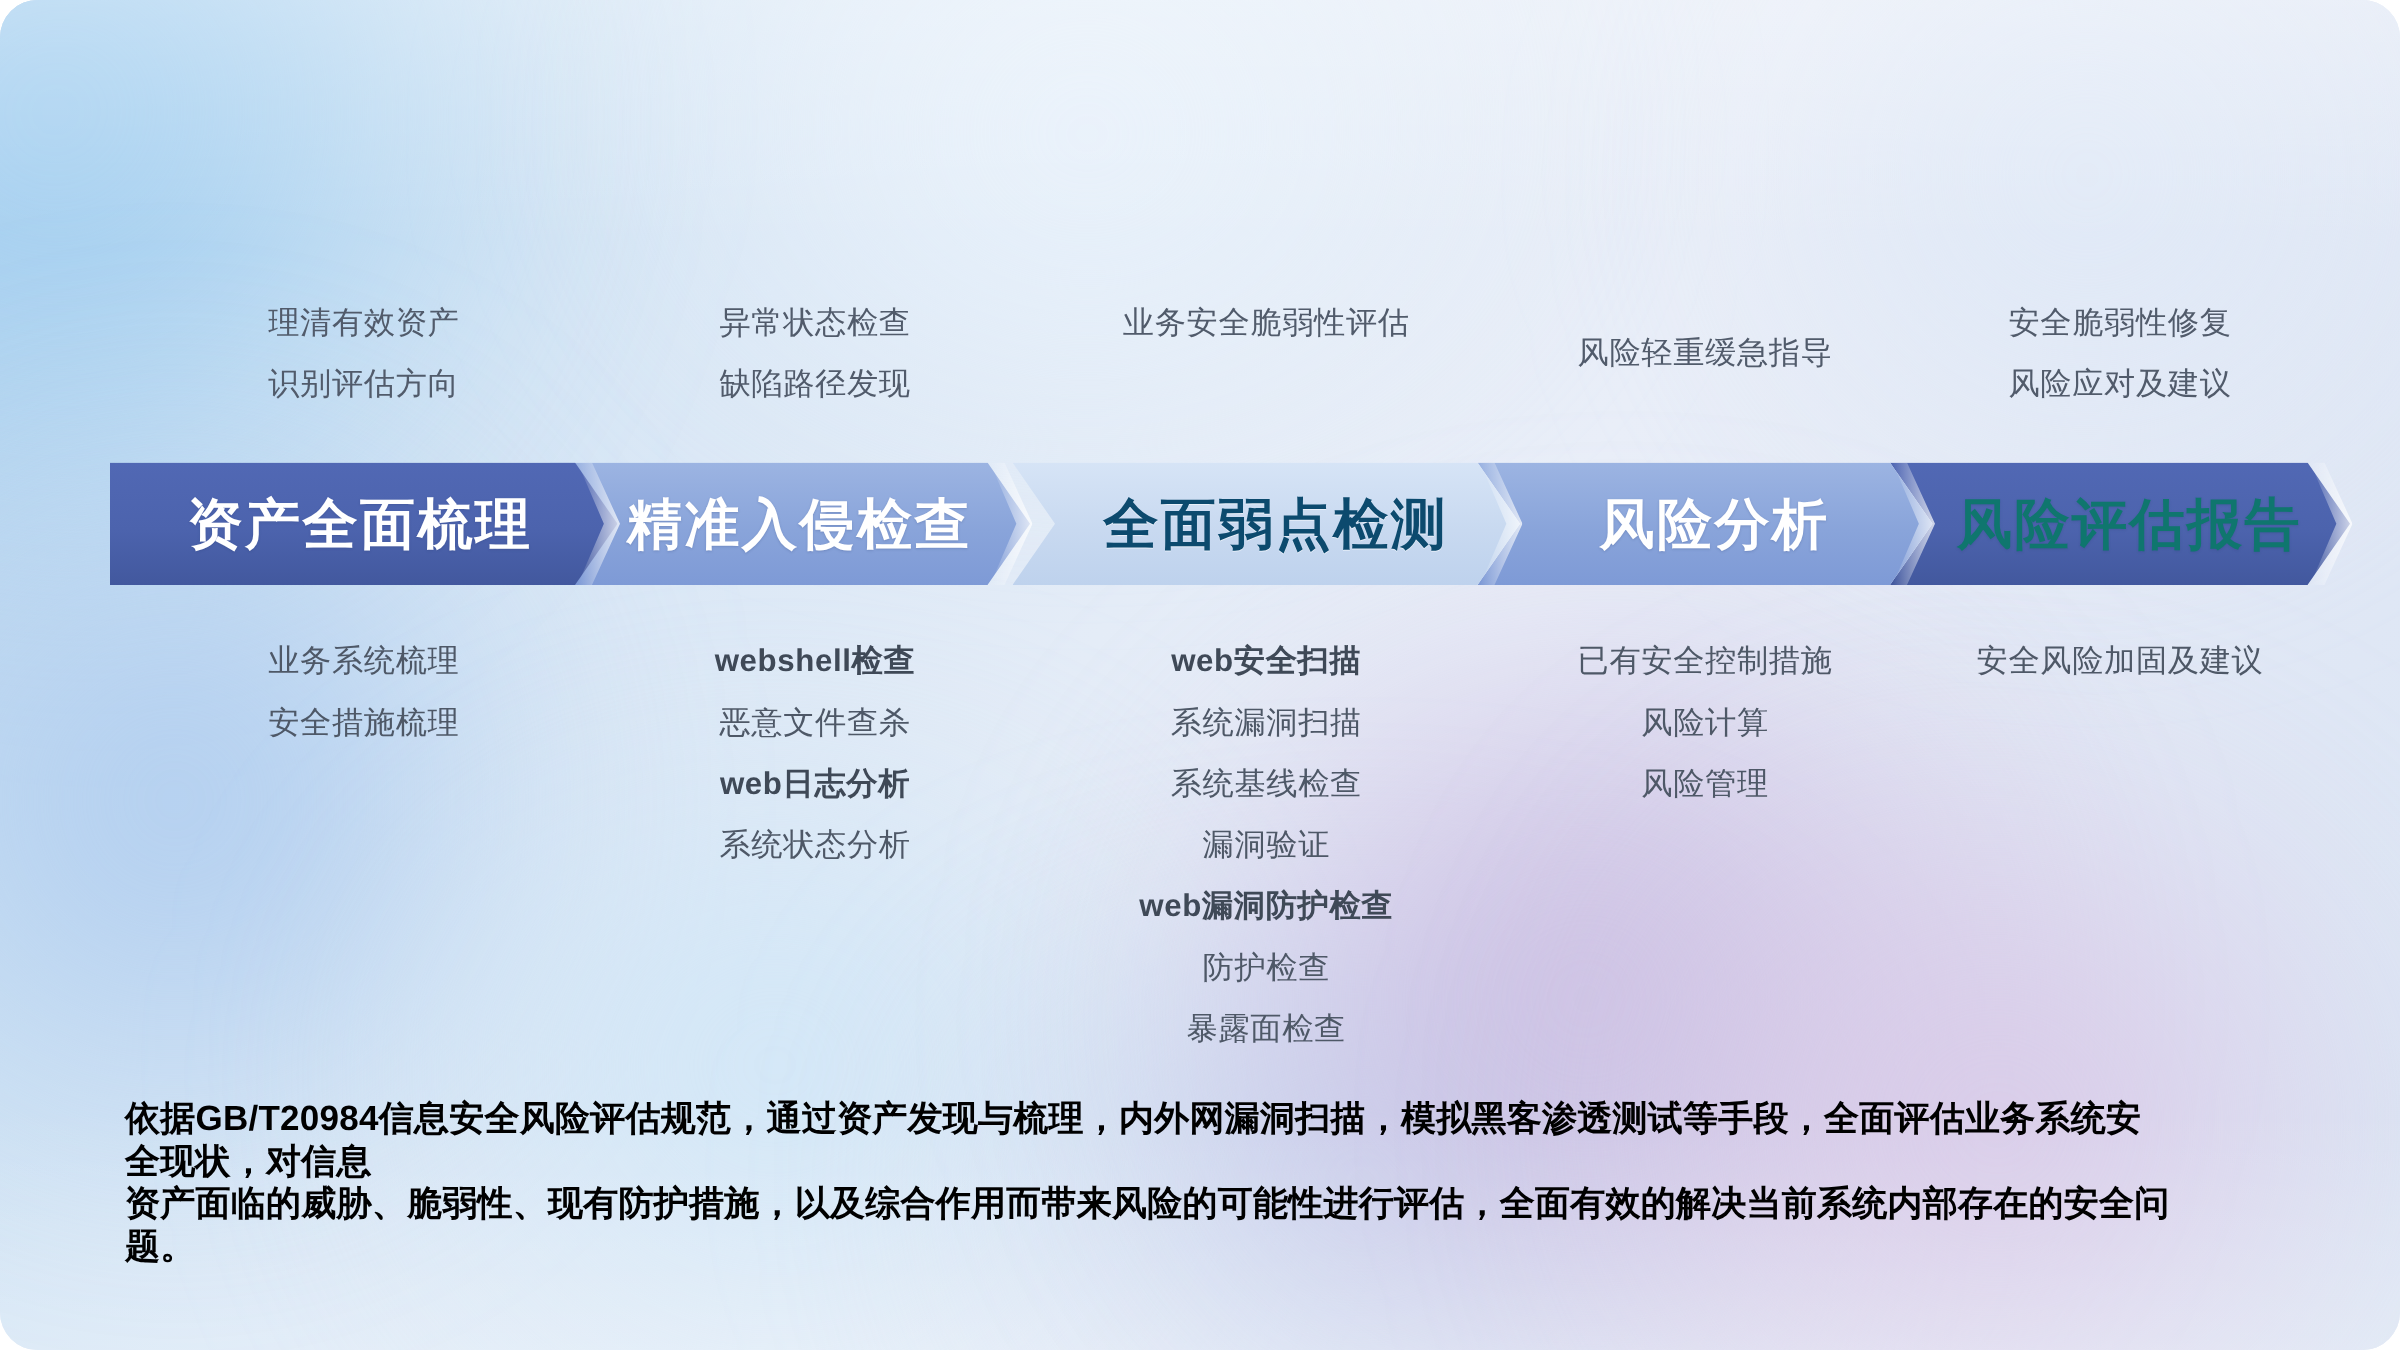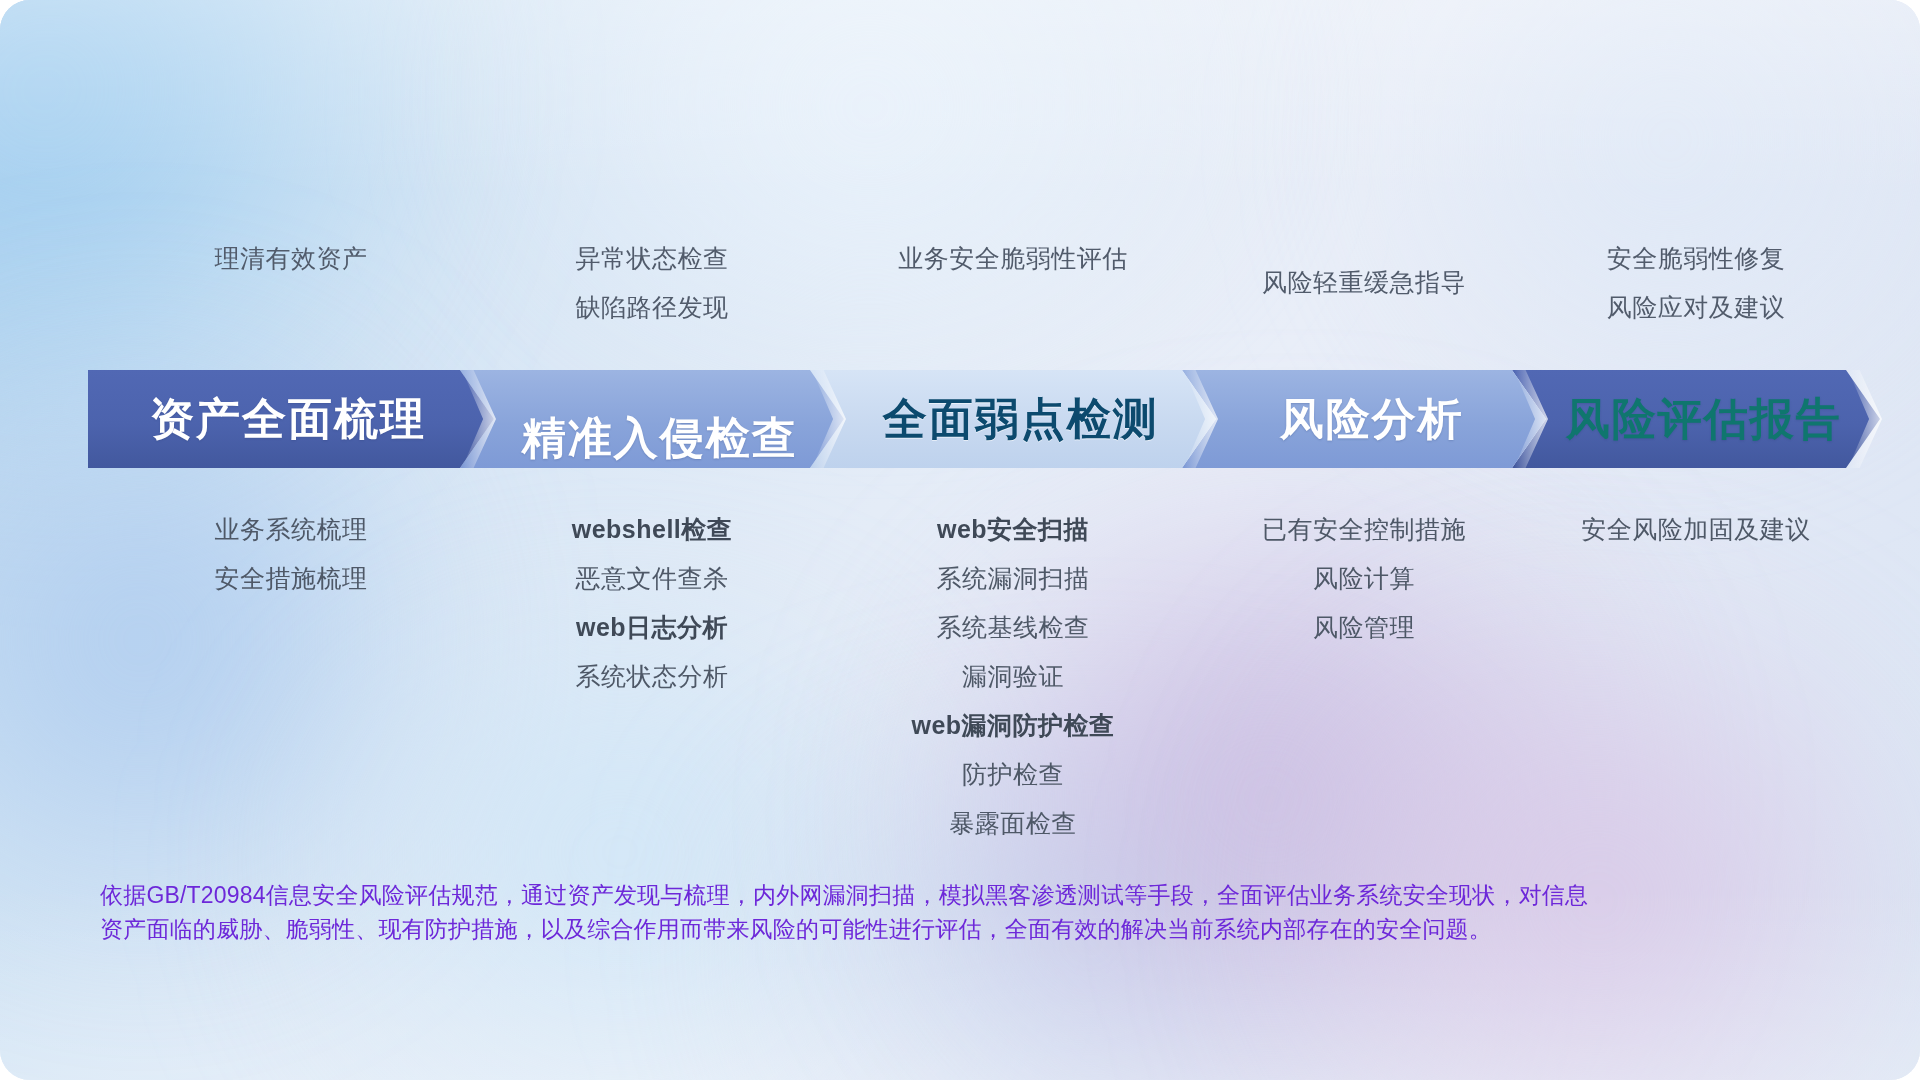--- a/index.html
+++ b/index.html
@@ -115,24 +115,25 @@
     clip-path: polygon(0% 0%, 62% 50%, 0% 100%, 34% 100%, 100% 50%, 34% 0%);
     pointer-events: none;
   }
 
   
   .footer {
     position: absolute;
     left: 100px;
     top: 878px;
     width: 1640px;
-    color: #6d28d9;
-    font-size: 23px;
+    color: #000000;
+    font-size: 28px;
     line-height: 34px;
     letter-spacing: 0.2px;
+    font-weight: bold;
   }
 </style>
 </head>
 <body>
 
 <div id="stage">
 
   <div class="bg-base"></div>
   <div class="bg-blob blob-a"></div>
   <div class="bg-blob blob-b"></div>
@@ -141,20 +142,21 @@
   <div class="bg-blob blob-g"></div>
   <div class="bg-blob blob-h"></div>
   <div class="bg-blob blob-d"></div>
   <div class="bg-blob blob-e"></div>
   <div class="vignette"></div>
 
   <div class="content">
 
     <div class="col-top" id="top-0" style="width: 420px; left: 81px; top: 234px;">
         <div class="line">理清有效资产</div>
+        <div class="line">识别评估方向</div>
       </div>
     <div class="col-top" id="top-1" style="width: 420px; left: 442px; top: 234px;">
         <div class="line">异常状态检查</div>
         <div class="line">缺陷路径发现</div>
       </div>
     <div class="col-top" id="top-2" style="width: 420px; left: 803px; top: 234px;">
         <div class="line">业务安全脆弱性评估</div>
       </div>
     <div class="col-top" id="top-3" style="width: 420px; left: 1154px; top: 258px;">
         <div class="line">风险轻重缓急指导</div>
@@ -163,21 +165,21 @@
         <div class="line">安全脆弱性修复</div>
         <div class="line">风险应对及建议</div>
       </div>
 
     <div class="band" id="band">
         <div class="chev" style="left: 0px; width: 406px; z-index: 20;">
           <div class="shape" style="clip-path: polygon(0% 0%, 91.6256% 0%, 100% 50%, 91.6256% 100%, 0% 100%); background: linear-gradient(rgb(81, 104, 180) 0%, rgb(76, 99, 173) 55%, rgb(66, 88, 158) 100%);"></div>
           <div class="edge"></div>
           <span class="label" style="color: rgb(255, 255, 255); margin-left: -6px; text-shadow: rgba(40, 60, 110, 0.22) 0px 1px 2px;">资产全面梳理</span>
         </div>
-        <div class="chev" style="left: 372px; width: 384px; z-index: 19; align-items: flex-end;">
+        <div class="chev" style="left: 352px; width: 384px; z-index: 19;">
           <div class="shape" style="clip-path: polygon(0% 0%, 91.1458% 0%, 100% 50%, 91.1458% 100%, 0% 100%, 8.85417% 50%); background: linear-gradient(rgb(156, 180, 226) 0%, rgb(137, 164, 218) 55%, rgb(126, 154, 214) 100%);"></div>
           <div class="edge"></div>
           <span class="label" style="color: rgb(255, 255, 255); margin-left: 15.3px; text-shadow: rgba(40, 60, 110, 0.22) 0px 1px 2px;">精准入侵检查</span>
         </div>
         <div class="chev" style="left: 722px; width: 406px; z-index: 18;">
           <div class="shape" style="clip-path: polygon(0% 0%, 91.6256% 0%, 100% 50%, 91.6256% 100%, 0% 100%, 8.37438% 50%); background: linear-gradient(rgb(214, 228, 246) 0%, rgb(200, 217, 240) 55%, rgb(190, 210, 237) 100%);"></div>
           <div class="edge"></div>
           <span class="label" style="color: #0c4a6e; margin-left: 15.3px; text-shadow: rgba(255, 255, 255, 0.55) 0px 1px 0px;">全面弱点检测</span>
         </div>
         <div class="chev" style="left: 1094px; width: 364px; z-index: 17;">

